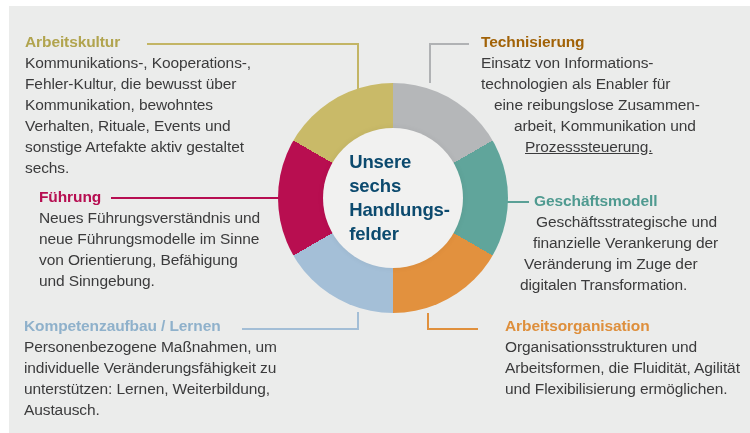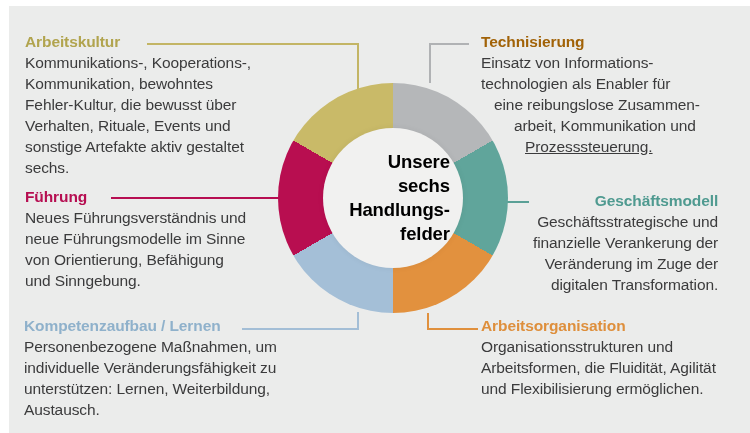--- a/index.html
+++ b/index.html
@@ -8,41 +8,41 @@
     font-family:"Liberation Sans",sans-serif;overflow:hidden;
   }
   .panel{position:absolute;left:9px;top:6px;right:0;bottom:0;background:#ebeceb;}
   .block{position:absolute;}
   .sec-title{font-size:15.5px;font-weight:700;line-height:18px;white-space:nowrap;letter-spacing:-0.1px;}
   .sec-body{font-size:15.5px;line-height:21px;color:#3b3b3c;white-space:nowrap;letter-spacing:-0.1px;margin-top:1px;}
   .sec-body div{white-space:nowrap;}
 
   
   #blk-arbeitskultur{left:16px;top:27px;}
-  #blk-fuehrung{left:16px;top:182px;}
+  #blk-fuehrung{left:30px;top:182px;}
   #blk-kompetenz{left:15px;top:311px;}
   #blk-technisierung{left:472px;top:27px;}
-  #blk-geschaeft{left:511px;top:186px;text-align:right;}
-  #blk-arbeitsorg{left:472px;top:311px;}
+  #blk-geschaeft{left:511px;top:186px;}
+  #blk-arbeitsorg{left:496px;top:311px;}
 
   
   #blk-technisierung .sec-body div:nth-child(3){padding-left:13px;}
   #blk-technisierung .sec-body div:nth-child(4){padding-left:33px;}
   #blk-technisierung .sec-body div:nth-child(5){padding-left:44px;text-decoration:underline;}
   #blk-geschaeft .sec-title{padding-left:14px;}
   #blk-geschaeft .sec-body div:nth-child(1){padding-left:16px;}
   #blk-geschaeft .sec-body div:nth-child(2){padding-left:13px;}
   #blk-geschaeft .sec-body div:nth-child(3){padding-left:4px;}
 
   
   .donut{position:absolute;left:269px;top:77px;width:230px;height:230px;border-radius:50%;}
   .donut-hole{position:absolute;inset:45px;border-radius:50%;background:#f1f1f0;
     display:flex;align-items:center;justify-content:center;
     box-shadow:0 0 6px rgba(0,0,0,0.06);}
-  .donut-center{font-size:18.5px;font-weight:600;line-height:24px;text-align:right;color:#000000;letter-spacing:-0.1px;margin-left:13px;}
+  .donut-center{font-size:18.5px;font-weight:600;line-height:24px;text-align:left;color:#0c4a6e;letter-spacing:-0.1px;margin-left:13px;}
   .donut-center div{white-space:nowrap;}
 
   
   .conn{position:absolute;border-style:solid;border-color:#000;}
   #conn-arbeitskultur{left:138px;top:37px;width:210px;height:44px;border-width:2px 2px 0 0;}
   #conn-technisierung{left:420px;top:37px;width:38px;height:38px;border-width:2px 0 0 2px;}
   #conn-fuehrung{left:102px;top:191px;width:168px;height:0;border-width:2px 0 0 0;}
   #conn-geschaeft{left:498px;top:195px;width:22px;height:0;border-width:2px 0 0 0;}
   #conn-kompetenz{left:233px;top:306px;width:115px;height:16px;border-width:0 2px 2px 0;}
   #conn-arbeitsorg{left:418px;top:307px;width:49px;height:15px;border-width:0 0 2px 2px;}
@@ -50,22 +50,22 @@
 </head>
 <body>
 
 <div class="page">
   <div class="panel">
 
     <div class="block" id="blk-arbeitskultur">
       <div class="sec-title" style="color: rgb(177, 164, 78);">Arbeitskultur</div>
       <div class="sec-body">
           <div>Kommunikations-, Kooperations-,</div>
+          <div>Fehler-Kultur, die bewusst über</div>
           <div>Kommunikation, bewohntes</div>
-          <div>Fehler-Kultur, die bewusst über</div>
           <div>Verhalten, Rituale, Events und</div>
           <div>sonstige Artefakte aktiv gestaltet</div>
           <div>sechs.</div>
         </div>
     </div>
 
     <div class="block" id="blk-fuehrung">
       <div class="sec-title" style="color: rgb(182, 14, 81);">Führung</div>
       <div class="sec-body">
           <div>Neues Führungsverständnis und</div>

